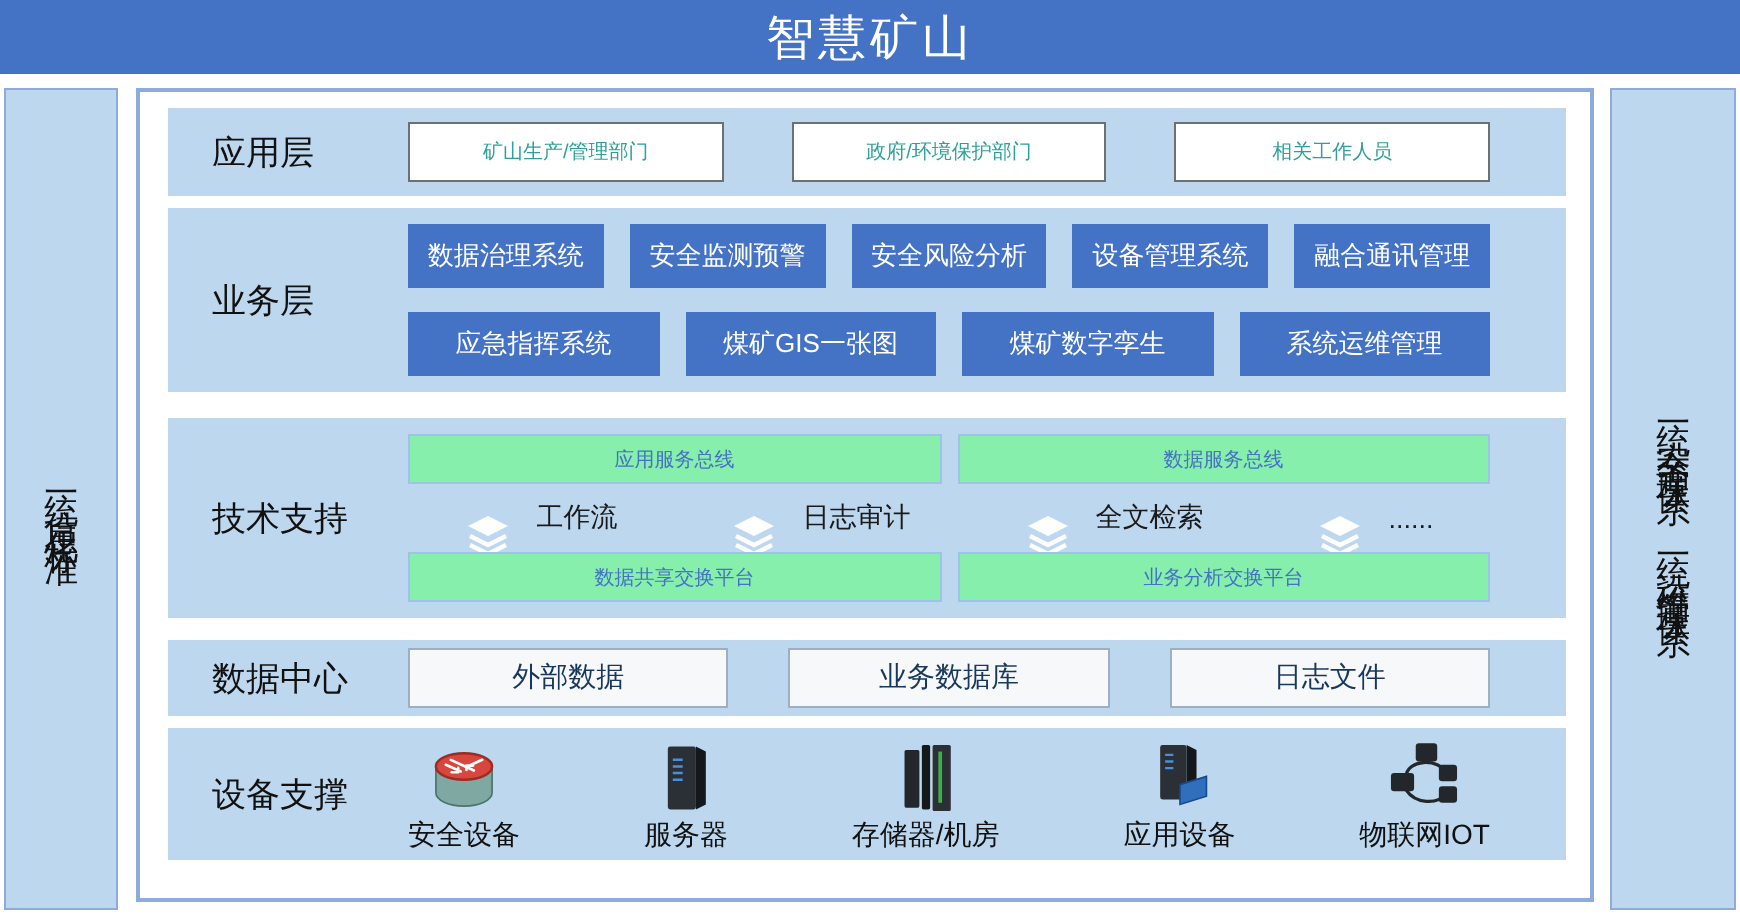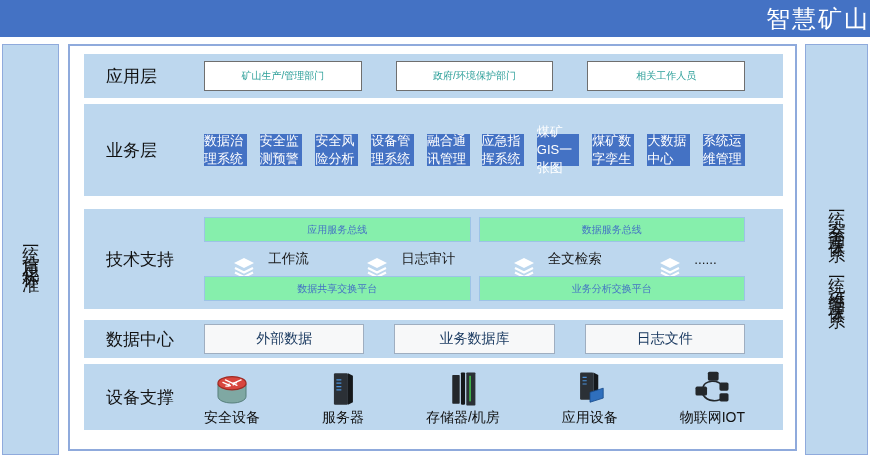--- a/index.html
+++ b/index.html
@@ -1,20 +1,20 @@
 <!DOCTYPE html>
 <html><head>
 <meta charset="utf-8">
 <style>
   * { margin:0; padding:0; box-sizing:border-box; }
   html,body { width:870px; height:457px; background:#fff; font-family:"Liberation Sans", sans-serif; overflow:hidden; }
   .stage { position:relative; width:870px; height:457px; background:#fff; }
 
   .header { position:absolute; left:0; top:0; width:870px; height:37px; background:#4472C4;
-            display:flex; align-items:center; justify-content:flex-end; }
+            display:flex; align-items:center; justify-content:center; }
   .header .title { color:#fff; font-size:24px; letter-spacing:2px; }
 
   .side { position:absolute; top:44px; height:411px; background:#BDD7EE; border:1px solid #8FAADC;
           display:flex; flex-direction:column; align-items:center; justify-content:center; }
   .side-left  { left:2px;   width:57px; }
   .side-right { left:805px; width:63px; gap:26px; }
   .vtext { writing-mode:vertical-rl; text-orientation:upright; font-size:17px; color:#111;
            letter-spacing:5px; line-height:1.25; }
 
   .panel { position:absolute; left:68px; top:44px; width:729px; height:407px; background:#fff;
@@ -25,21 +25,21 @@
                 font-size:17px; color:#111; flex:none; }
   .band-content { flex:1; padding-right:38px; display:flex; flex-direction:column; justify-content:center; }
 
   .band-app { height:44px; margin-bottom:6px; }
   .app-row { display:flex; gap:34px; }
   .app-box { flex:1; height:30px; background:#fff; border:1px solid #6F6F6F;
              display:flex; align-items:center; justify-content:center;
              font-size:10px; color:#2EA09A; }
 
   .band-biz { height:92px; margin-bottom:13px; }
-  .biz-rows { display:flex; flex-direction:row; gap:12px; }
+  .biz-rows { display:flex; flex-direction:column; gap:12px; }
   .biz-row { display:flex; gap:13px; }
   .biz-btn { flex:1; height:32px; background:#4472C4; color:#fff; font-size:13px;
              display:flex; align-items:center; justify-content:center; }
 
   .band-tech { height:100px; margin-bottom:11px; }
   .tech-col { display:flex; flex-direction:column; justify-content:space-between; padding:8px 0; height:100%; }
   .bar-row { display:flex; gap:8px; }
   .bus-bar { flex:1; height:25px; background:#86efac; border:1px solid #9DC3E6;
              display:flex; align-items:center; justify-content:center;
              font-size:10px; color:#4472C4; }
@@ -97,21 +97,20 @@
             <div class="biz-btn">数据治理系统</div>
             <div class="biz-btn">安全监测预警</div>
             <div class="biz-btn">安全风险分析</div>
             <div class="biz-btn">设备管理系统</div>
             <div class="biz-btn">融合通讯管理</div>
           </div>
           <div class="biz-row">
             <div class="biz-btn">应急指挥系统</div>
             <div class="biz-btn">煤矿GIS一张图</div>
             <div class="biz-btn">煤矿数字孪生</div>
-            <div class="biz-btn">大数据中心</div>
             <div class="biz-btn">系统运维管理</div>
           </div>
         </div>
       </div>
     </div>
 
     <div class="band band-tech">
       <div class="band-label">技术支持</div>
       <div class="band-content">
         <div class="tech-col">

